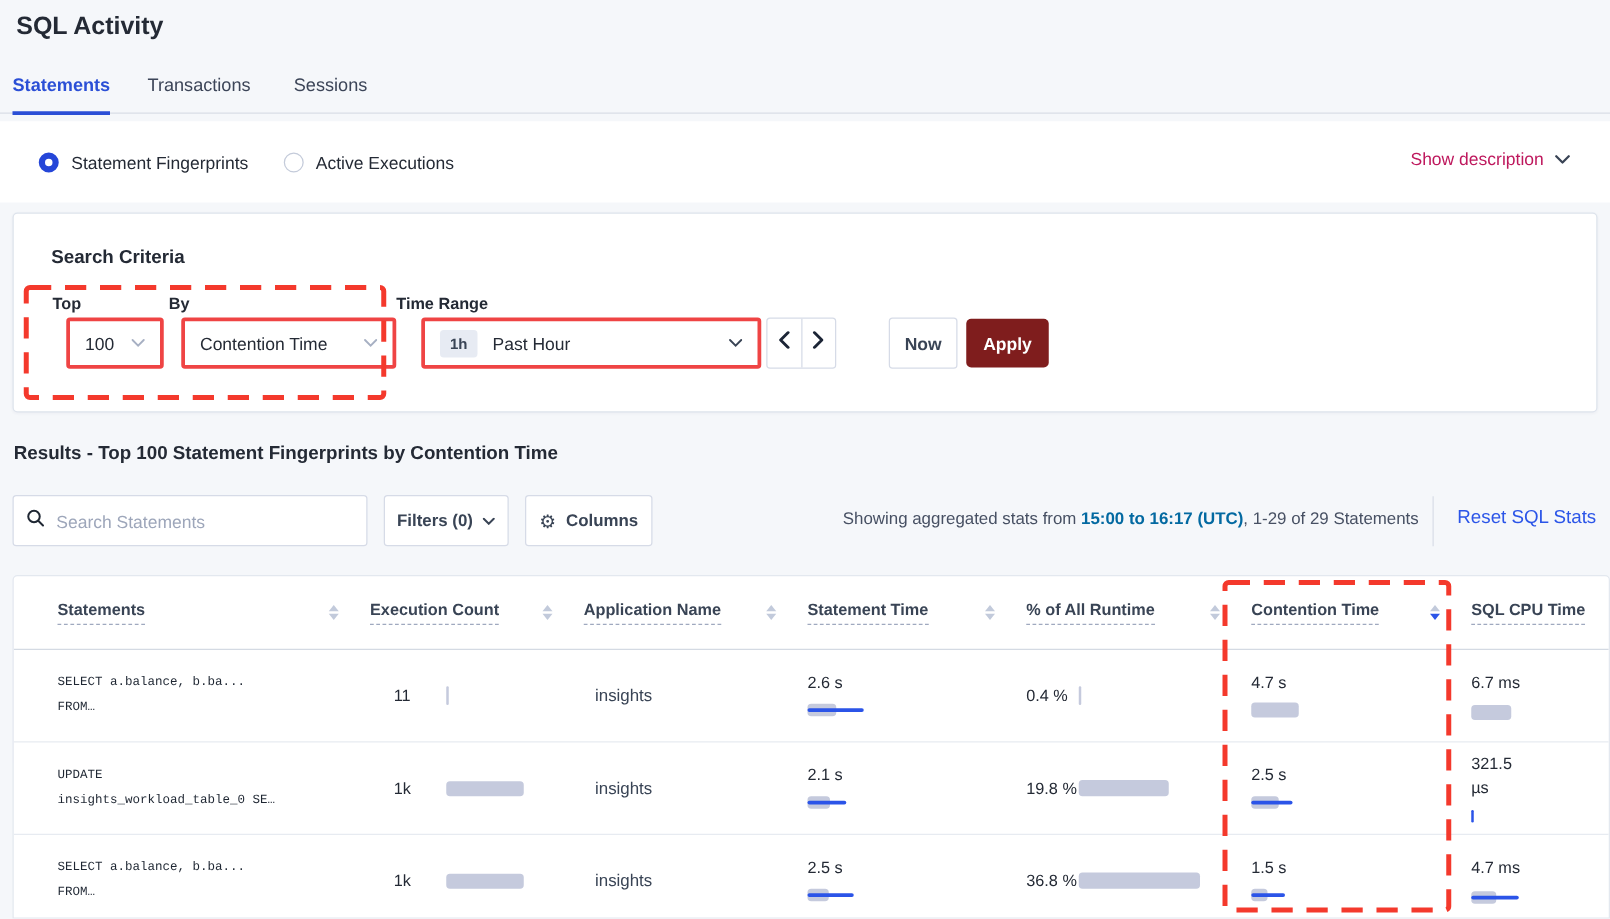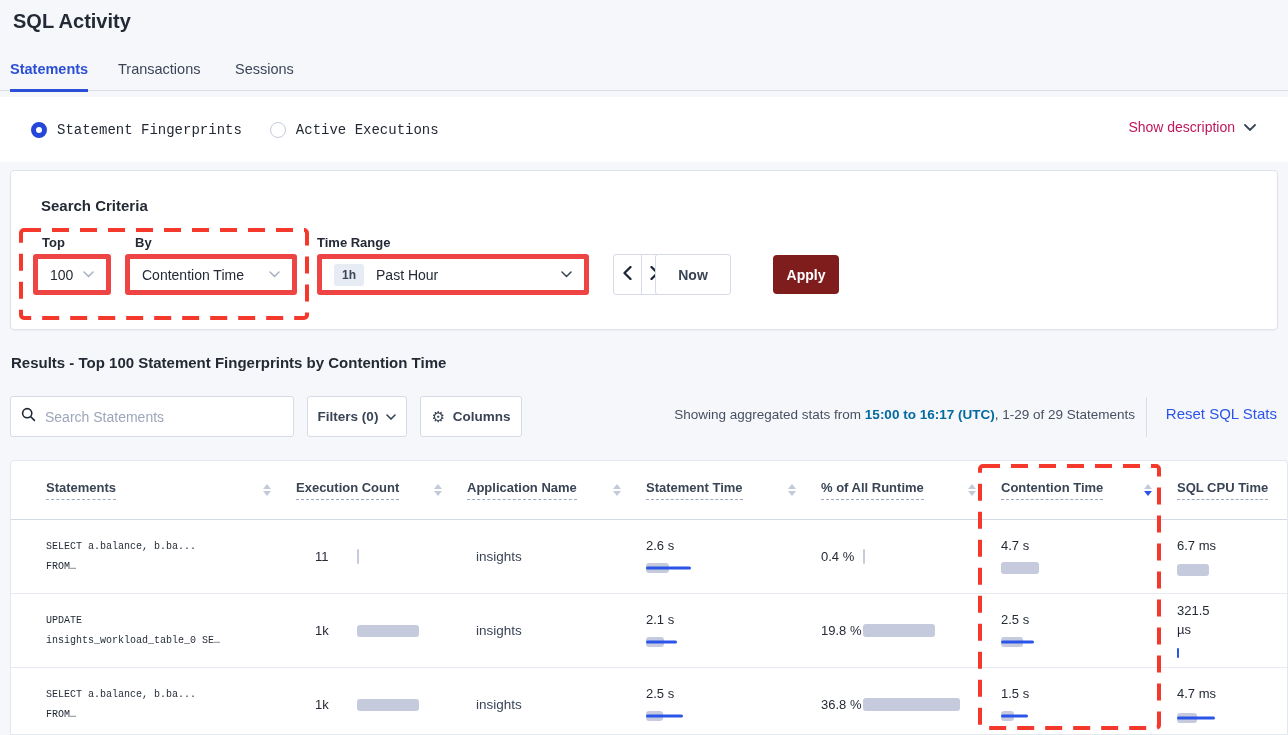--- a/index.html
+++ b/index.html
@@ -9,38 +9,38 @@
   
   .page-title { position:absolute; left:13px; top:10px; font-size:20px; font-weight:700; color:#242a35; }
   .tabbar { position:absolute; left:0; top:58px; width:1288px; height:33px; border-bottom:1px solid #d9dee6; }
   .tab { position:absolute; top:3px; font-size:14.5px; color:#3c4558; cursor:pointer; }
   .tab.active { color:#2b4fd6; font-weight:700; }
   .tab-underline { position:absolute; left:10px; top:31px; width:78px; height:2.5px; background:#2b4fd6; }
 
   
   .mode-band { position:absolute; left:0; top:97px; width:1288px; height:65px; background:#ffffff; display:flex; align-items:center; }
   .radio-group { display:flex; align-items:center; gap:28px; padding-left:31px; }
-  .radio-opt { display:flex; align-items:flex-end; gap:10px; cursor:pointer;font-family:Liberation Mono, monospace; }
+  .radio-opt { display:flex; align-items:flex-end; gap:10px; cursor:pointer; }
   .radio { width:16px; height:16px; border-radius:50%; background:#fff; border:1px solid #c4cbda; }
   .radio.selected { border:5px solid #2546d8; }
   .radio-label { font-size:14px; color:#242a35; }
   .show-desc { position:absolute; right:32px; top:22px; display:flex; align-items:center; gap:9px; font-size:14px; color:#be185d; cursor:pointer; }
 
   
   .criteria-card { position:absolute; left:10px; top:170px; width:1268px; height:160px; background:#fff; border:1px solid #dde3ec; border-radius:4px; box-shadow:0 1px 2px rgba(50,60,90,.04); }
   .criteria-title { position:absolute; left:30px; top:26px; font-size:15px; font-weight:700; color:#242a35; }
   .field-label { position:absolute; font-size:13px; font-weight:700; color:#242a35; }
-  .select-box { position:absolute; height:41px; background:#fff; border:5px solid #ef4444; border-radius:3px; display:flex; align-items:center; padding:0 12px; font-size:14px; color:#242a35; cursor:pointer; }
+  .select-box { position:absolute; height:41px; background:#fff; border:3px solid #ef4444; border-radius:3px; display:flex; align-items:center; padding:0 12px; font-size:14px; color:#242a35; cursor:pointer;margin-left:20px; }
   .select-box .spacer { flex:1; }
   .chev { color:#a7b0c3; display:flex; }
   .tr-chip { background:#e7ebf3; border-radius:3px; font-size:12px; font-weight:700; color:#394455; padding:4px 8px; margin-right:12px; }
   .arrow-group { position:absolute; left:602px; top:83px; width:56px; height:41px; border:1px solid #d6dbe7; border-radius:3px; background:#fff; display:flex; }
   .arrow-btn { flex:1; display:flex; align-items:center; justify-content:center; cursor:pointer; }
   .arrow-btn:first-child { border-right:1px solid #d6dbe7; }
-  .btn-now { position:absolute; left:644px; top:83px; width:76px; height:41px; background:#fff; border:1px solid #d6dbe7; border-radius:3px; font-size:14px; font-weight:700; color:#394455; display:flex; align-items:center; justify-content:center; cursor:pointer; }
+  .btn-now { position:absolute; left:700px; top:83px; width:55px; height:41px; background:#fff; border:1px solid #d6dbe7; border-radius:3px; font-size:14px; font-weight:700; color:#394455; display:flex; align-items:center; justify-content:center; cursor:pointer; }
   .btn-apply { position:absolute; left:762px; top:84px; width:66px; height:39px; background:#7f1d1d; border:none; border-radius:4px; font-size:14px; font-weight:700; color:#fff; display:flex; align-items:center; justify-content:center; cursor:pointer; }
 
   
   .results-heading { position:absolute; left:11px; top:354px; font-size:15px; font-weight:700; color:#242a35; }
   .search-box { position:absolute; left:10px; top:396px; width:284px; height:41px; background:#fff; border:1px solid #d6dbe7; border-radius:3px; display:flex; align-items:center; padding:0 10px; gap:9px; }
   .search-box input { border:none; outline:none; flex:1; font-size:14px; font-family:"Liberation Sans", sans-serif; color:#242a35; }
   .search-box input::placeholder { color:#9da6ba; }
   .toolbar-btn { position:absolute; top:396px; height:41px; background:#fff; border:1px solid #d6dbe7; border-radius:3px; display:flex; align-items:center; justify-content:center; gap:8px; font-size:13.5px; font-weight:700; color:#394455; cursor:pointer; }
   .showing-stats { position:absolute; right:153px; top:407px; font-size:13.5px; color:#475063; white-space:nowrap; }
   .showing-stats b { color:#0369a1; }

